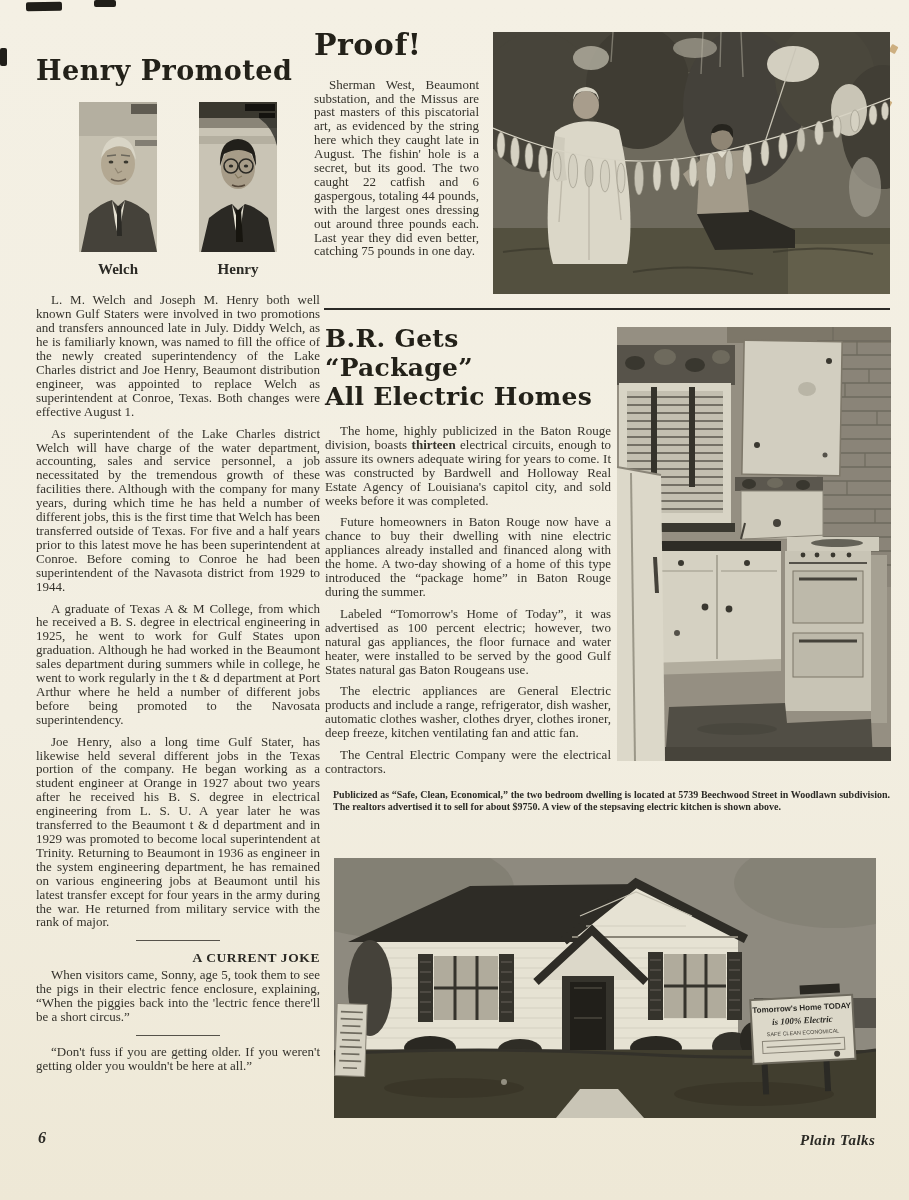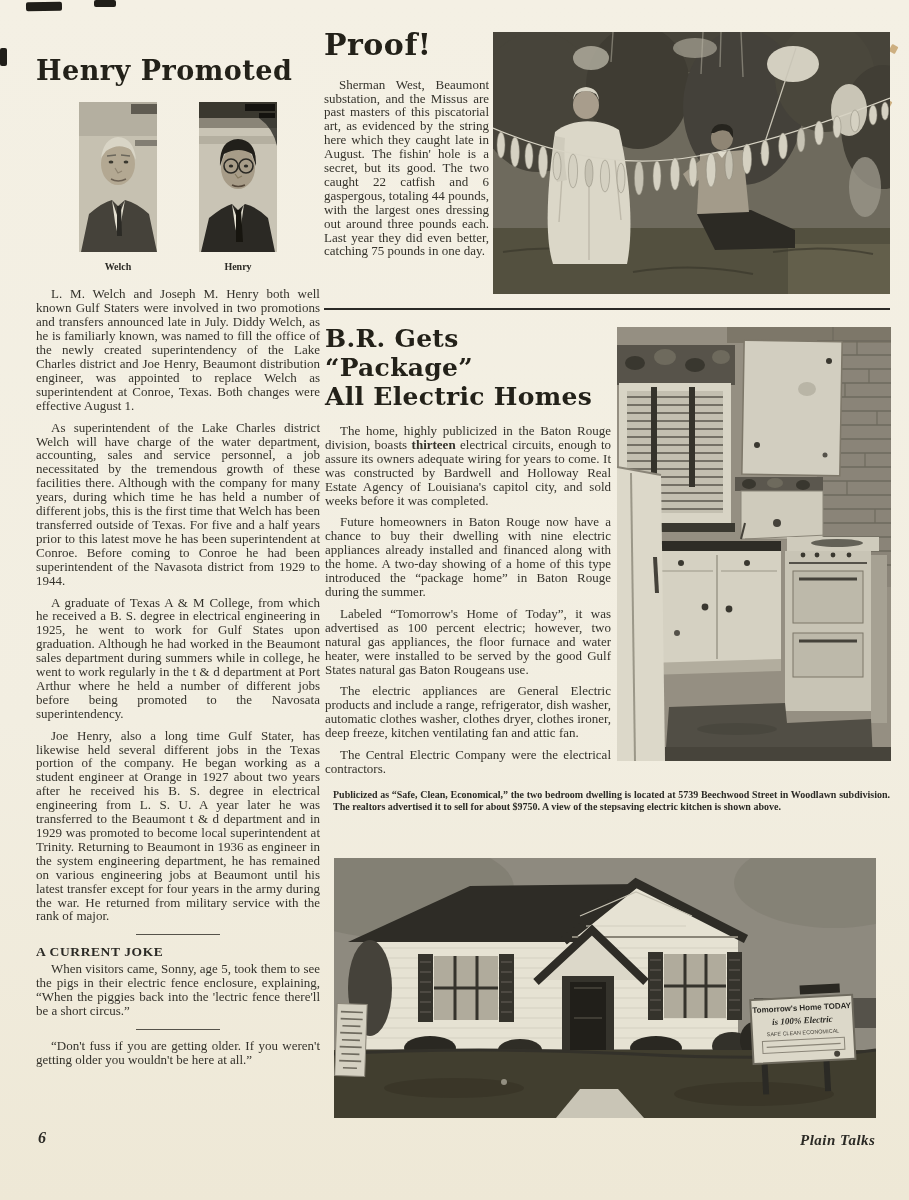--- a/index.html
+++ b/index.html
@@ -19,25 +19,25 @@
     font-size:25px; line-height:1.16; letter-spacing:.3px;
   }
   .body-text{
     font-size:13px; line-height:1.07; text-align:justify; text-indent:15px;
     color:#34322b;
   }
   .body-text + .body-text{margin-top:8px;}
   #left-col{left:36px; top:26px; width:284px;}
   #photo-row{display:flex; justify-content:center; gap:42px; margin-top:16px;}
   #caption-row{display:flex; justify-content:center; gap:42px; margin-top:9px;}
-  .photo-cap{width:78px; text-align:center; font-weight:bold; font-size:10px; color:#2b2a25;}
+  .photo-cap{width:78px; text-align:center; font-weight:bold; font-size:15px; color:#2b2a25;}
   #welch-paragraphs{margin-top:15px;}
   .divider{width:84px; height:0; border-top:1.4px solid #55524a; margin:11px auto 9px auto;}
-  .joke-head{text-align:left; font-weight:bold; font-size:13.5px; letter-spacing:.6px; color:#2b2a25;}
-  #proof-col{left:324px; top:28px; width:165px;}
+  .joke-head{text-align:right; font-weight:bold; font-size:13.5px; letter-spacing:.6px; color:#2b2a25;}
+  #proof-col{left:314px; top:28px; width:165px;}
   #proof-col .headline{font-size:30px;}
   #proof-body{margin-top:16px;}
   #section-rule{left:324px; top:308px; width:566px; height:2px; background:#2b2a26;}
   #package-col{left:325px; top:324px; width:286px;}
   #package-paragraphs{margin-top:13px;}
   #house-caption{left:333px; top:789px; width:557px; font-weight:bold;
     font-size:10px; line-height:1.2; text-align:justify; color:#2b2a25;}
   .photo-frame{background:#8a8578; overflow:hidden;}
   #fish-photo{left:493px; top:32px; width:397px; height:262px;}
   #kitchen-photo{left:617px; top:327px; width:274px; height:434px;}

